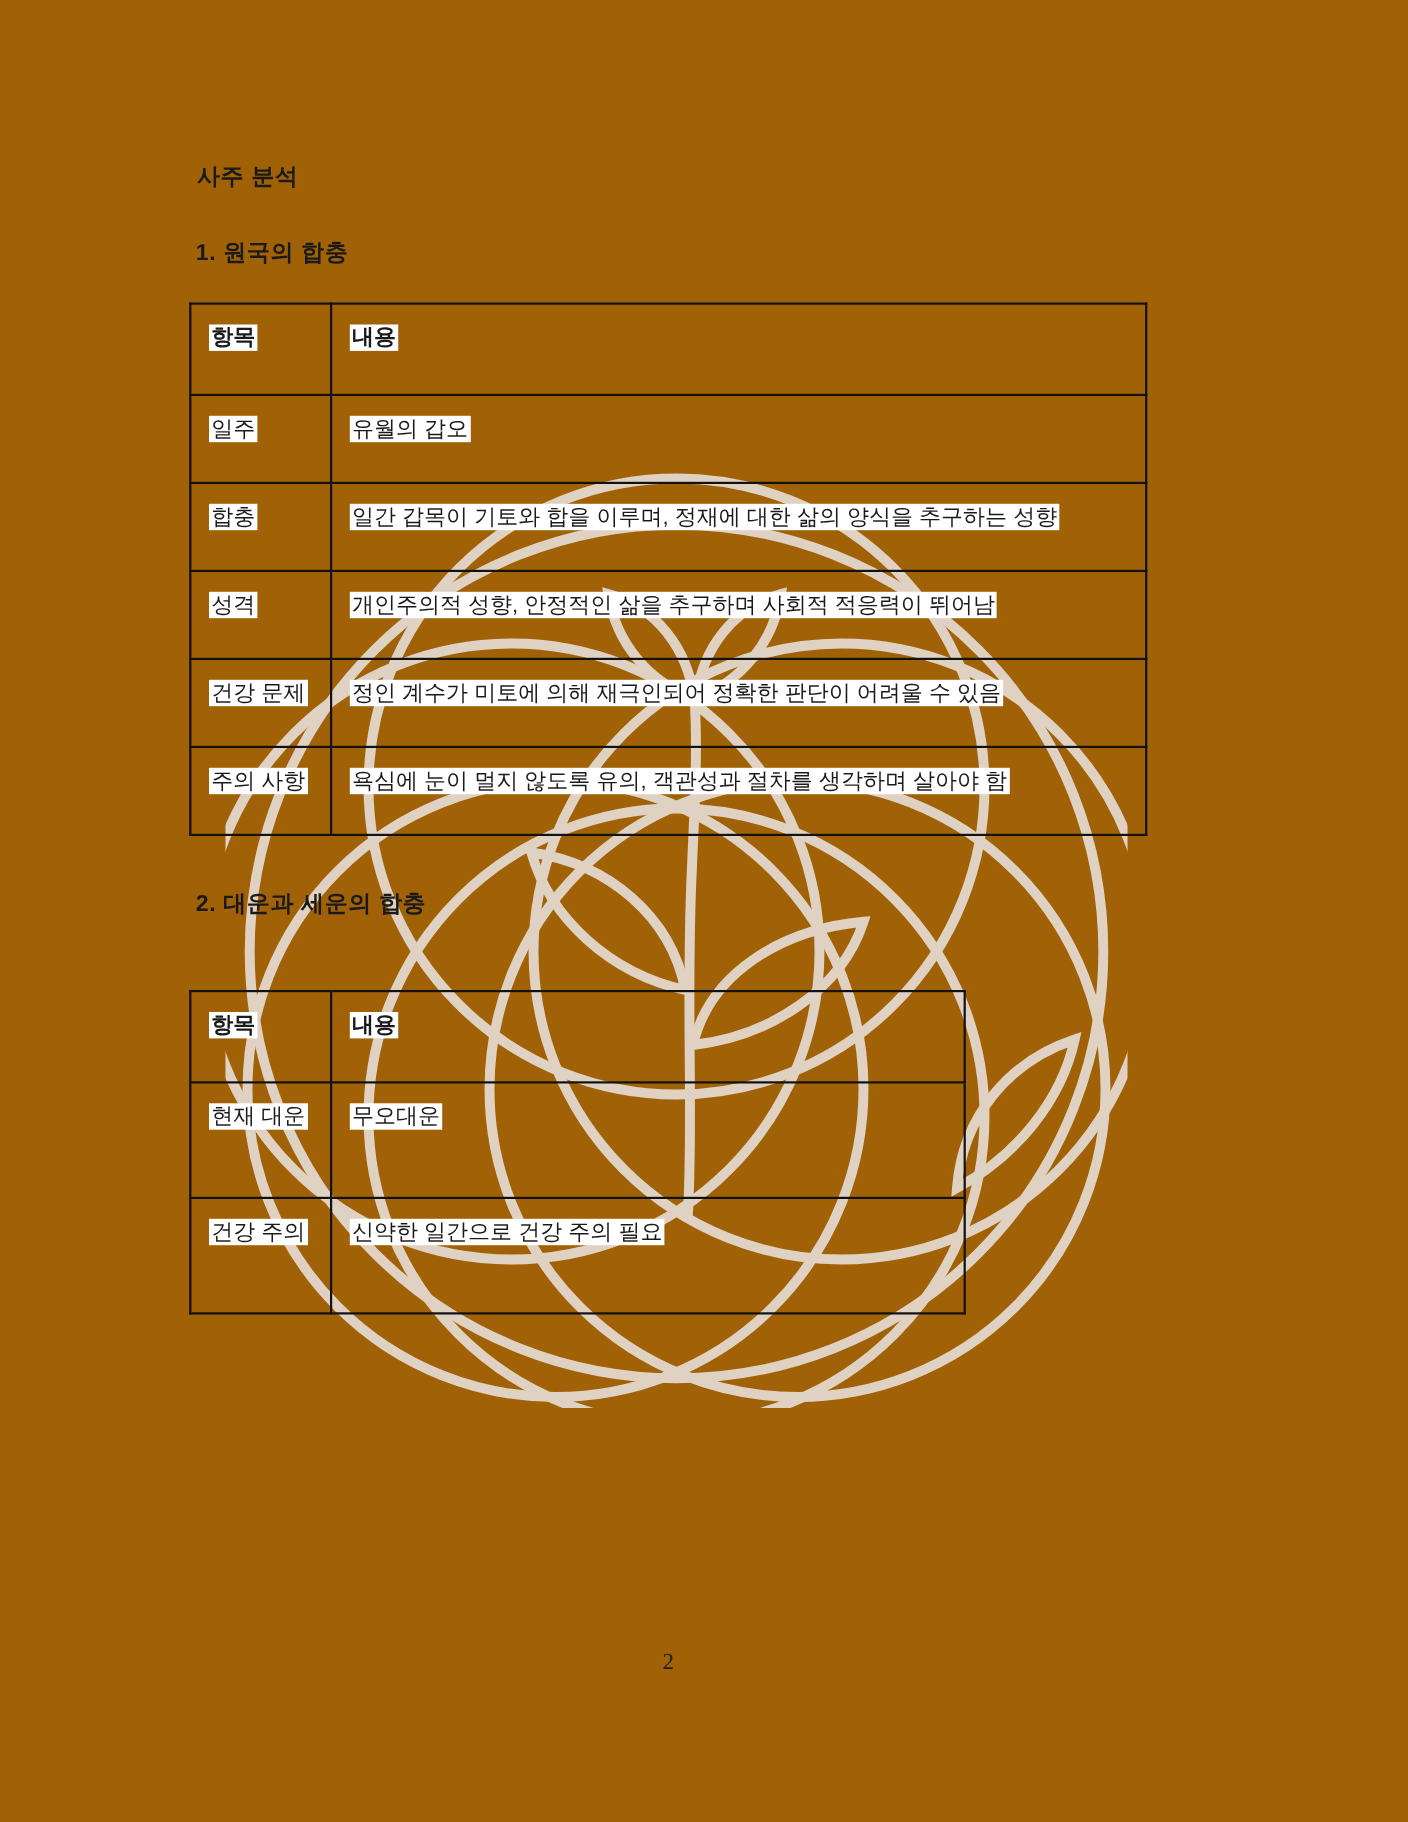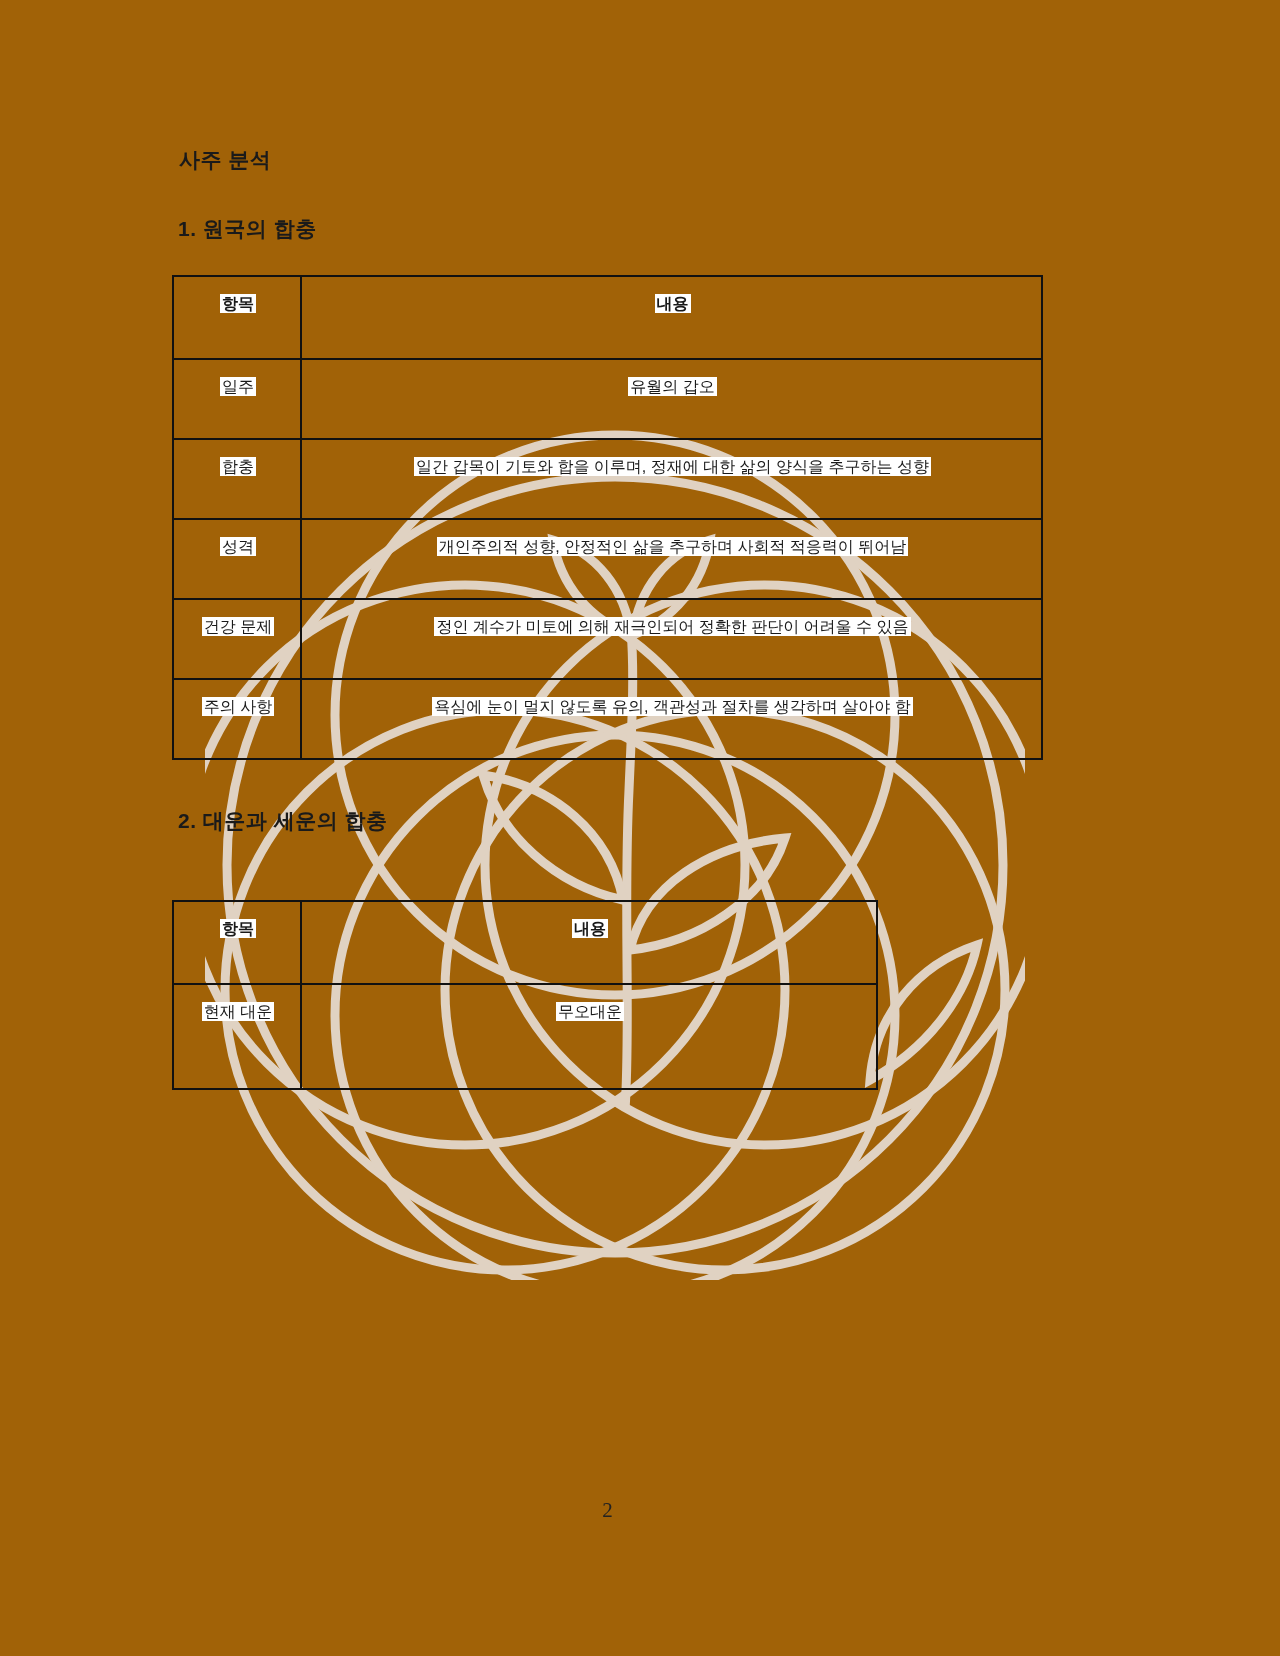--- a/index.html
+++ b/index.html
@@ -44,23 +44,23 @@
     left:172px;
     border-collapse:collapse;
     table-layout:fixed;
     background:transparent;
   }
   #table1{ top:275px; width:871px; }
   #table2{ top:900px; width:706px; }
   table.doc-table th, table.doc-table td{
     border:2px solid #111111;
     vertical-align:top;
-    text-align:center;
+    text-align:left;
     padding:17px 14px 0 16px;
-    font-size:16px;
+    font-size:20px;
     font-weight:normal;
     line-height:1.3;
     overflow:hidden;
   }
   table.doc-table th{ font-weight:bold; }
   table.doc-table col.c1{ width:128px; }
   #table1 thead tr{ height:83px; }
   #table1 tbody tr{ height:80px;border-radius:21px; }
   #table2 thead tr{ height:83px; }
   #table2 tbody tr{ height:105px; }
@@ -160,18 +160,22 @@
         <tr>
           <th><span class="celltext">항목</span></th>
           <th><span class="celltext">내용</span></th>
         </tr>
       </thead>
     <tbody>
         <tr>
           <td><span class="celltext">현재 대운</span></td>
           <td><span class="celltext">무오대운</span></td>
         </tr>
+        <tr>
+          <td><span class="celltext">건강 주의</span></td>
+          <td><span class="celltext">신약한 일간으로 건강 주의 필요</span></td>
+        </tr>
       </tbody>
   </table>
 
   <div class="page-number">2</div>
 
 </div>
 
 </body></html>

